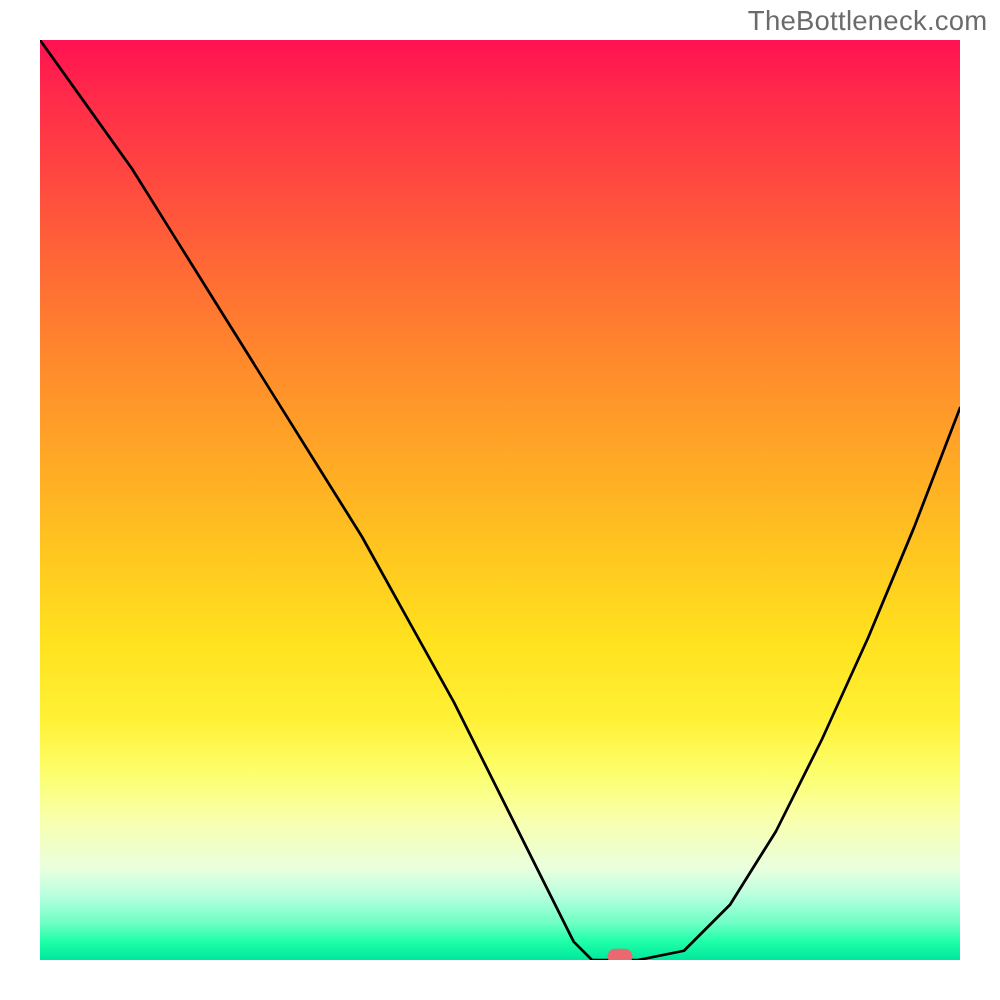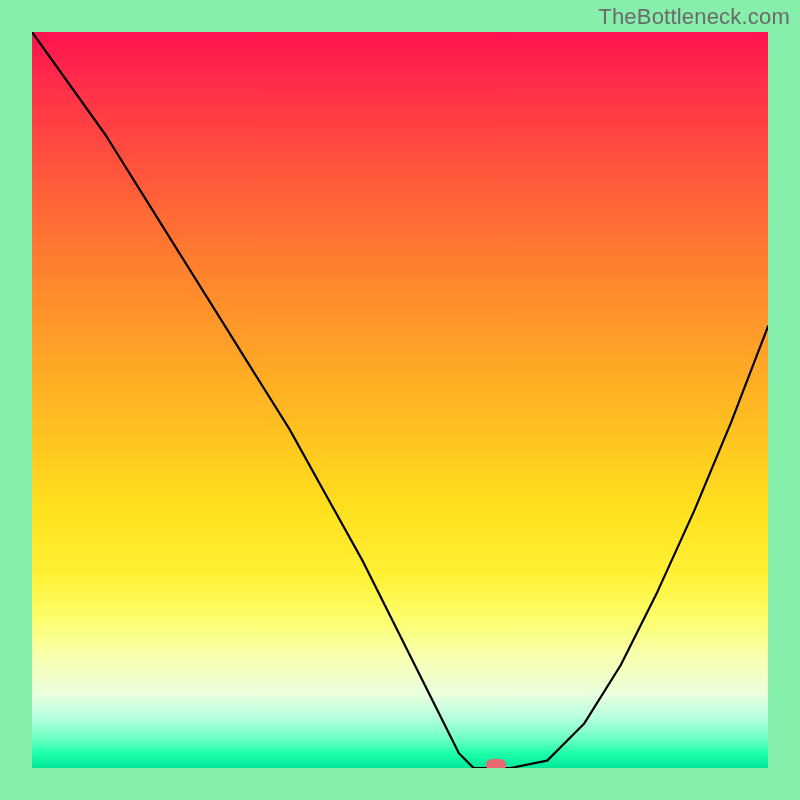--- a/index.html
+++ b/index.html
@@ -8,21 +8,21 @@
     width: 800px;
     height: 800px;
     background: #000;
     overflow: hidden;
     font-family: Arial, Helvetica, sans-serif;
   }
   .frame {
     position: relative;
     width: 800px;
     height: 800px;
-    background: #86efac;
+    background: #ffffff;
   }
   .watermark {
     position: absolute;
     top: 4px;
     right: 10px;
     color: #6b6b6b;
     font-size: 22px;
     font-weight: 500;
     letter-spacing: 0.2px;
     z-index: 5;

